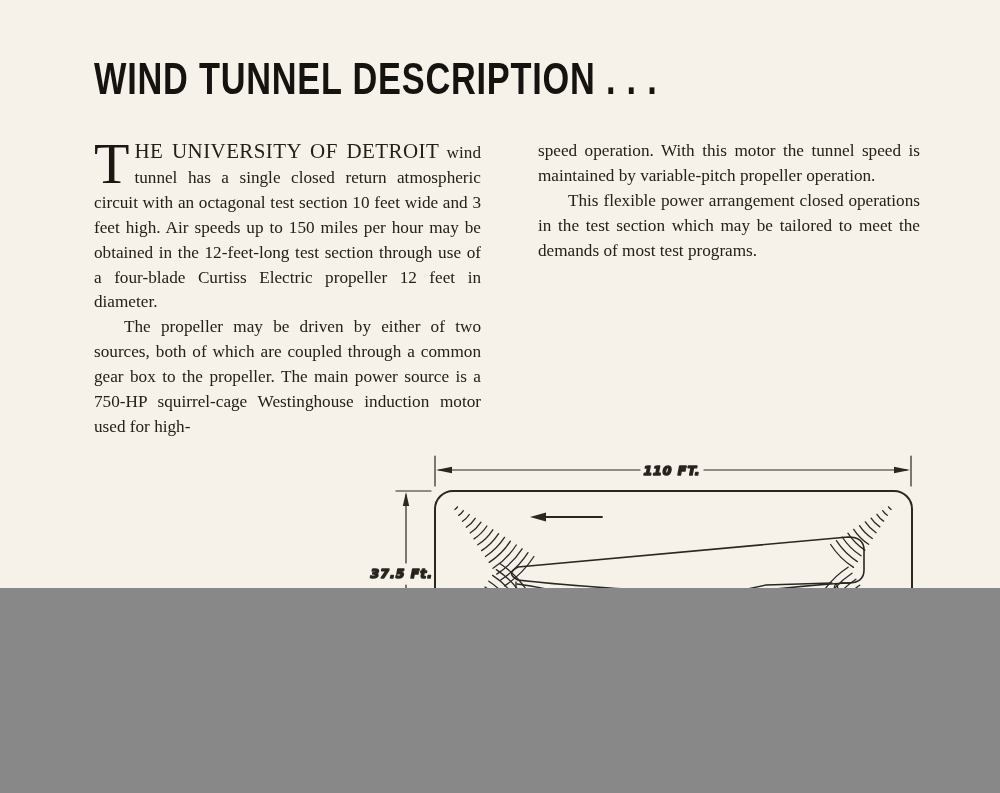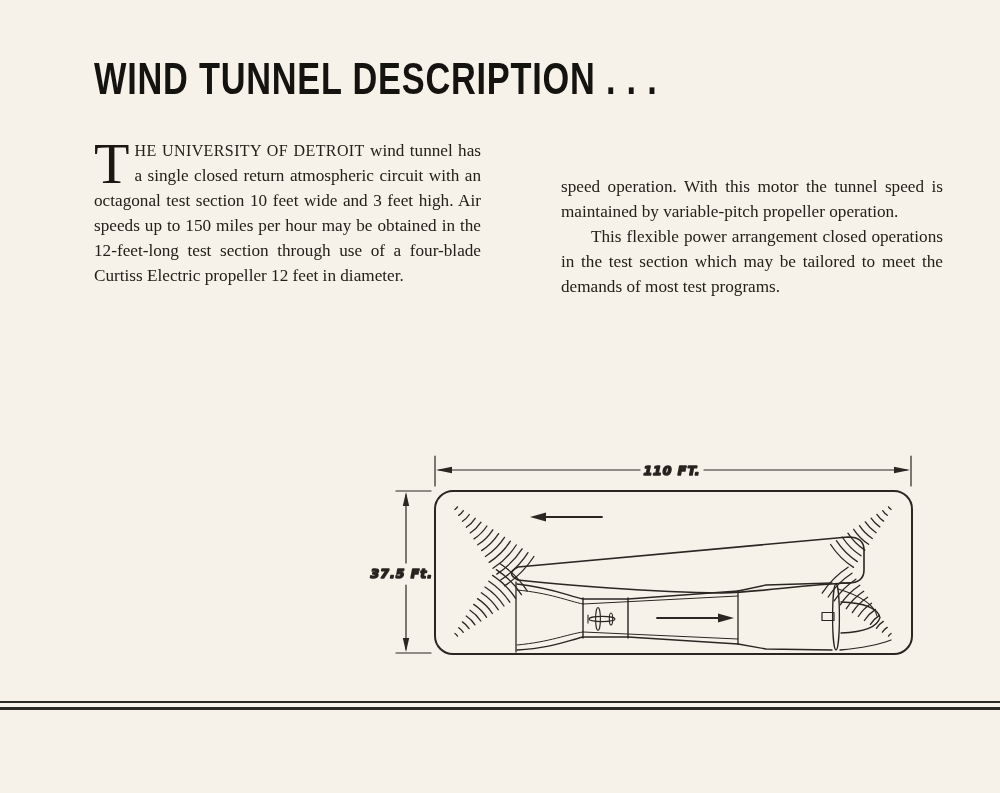--- a/index.html
+++ b/index.html
@@ -1,18 +1,18 @@
 <!DOCTYPE html>
 <html><head>
 <meta charset="utf-8">
 <style>
   html,body{margin:0;padding:0;background:#888;}
   .page{
     position:relative;
-    width:1000px;height:793px;
+    width:1000px;height:588px;
     background:#f6f2e9;
     overflow:hidden;
     font-family:"Liberation Serif", serif;
     color:#221e19;
   }
   .title{
     position:absolute;left:94px;top:54px;margin:0;
     font-family:"Liberation Sans", sans-serif;
     font-weight:700;
     font-size:44px;
@@ -24,29 +24,29 @@
   }
   .col{
     position:absolute;top:139px;
     font-size:17.2px;line-height:24.9px;
     text-align:justify;
     color:#242019;
   }
   .col p{margin:0;}
   .col p.indent{text-indent:30px;}
   .col-left{left:94px;width:387px;}
-  .col-right{left:561px;width:382px;margin-top:36px;}
+  .col-right{left:538px;width:382px;}
   .dropcap{
     float:left;
     font-size:58px;line-height:45px;
     padding:2px 5px 0 0;
     color:#1b1813;
   }
   .lead-caps{
-    font-size:16px;
+    font-size:21px;
     letter-spacing:0.4px;
   }
   .diagram{
     position:absolute;left:0;top:0;width:1000px;height:793px;
     pointer-events:none;
   }
   .rule{
     position:absolute;left:0;width:1000px;background:#2b2926;
   }
   .rule-a{top:701px;height:2px;}
@@ -62,20 +62,21 @@
 </style>
 </head>
 <body>
 
 <div class="page">
 
   <h1 class="title">WIND TUNNEL DESCRIPTION . . .</h1>
 
   <div class="col col-left">
     <p><span class="dropcap">T</span><span class="lead-caps">HE UNIVERSITY OF DETROIT</span><span> wind tunnel has a single closed return atmospheric circuit with an octagonal test section 10 feet wide and 3 feet high. Air speeds up to 150 miles per hour may be obtained in the 12-feet-long test section through use of a four-blade Curtiss Electric propeller 12 feet in diameter.</span></p>
+    <p class="indent">The propeller may be driven by either of two sources, both of which are coupled through a common gear box to the propeller. The main power source is a 750-HP squirrel-cage Westinghouse induction motor used for high-</p>
   </div>
 
   <div class="col col-right">
     <p>speed operation. With this motor the tunnel speed is maintained by variable-pitch propeller operation.</p>
     <p class="indent">This flexible power arrangement closed operations in the test section which may be tailored to meet the demands of most test programs.</p>
   </div>
 
   <svg class="diagram" viewBox="0 0 1000 793">
     <g fill="none" stroke="#2a2622" stroke-width="1.6" stroke-linecap="round" stroke-linejoin="round">
 

